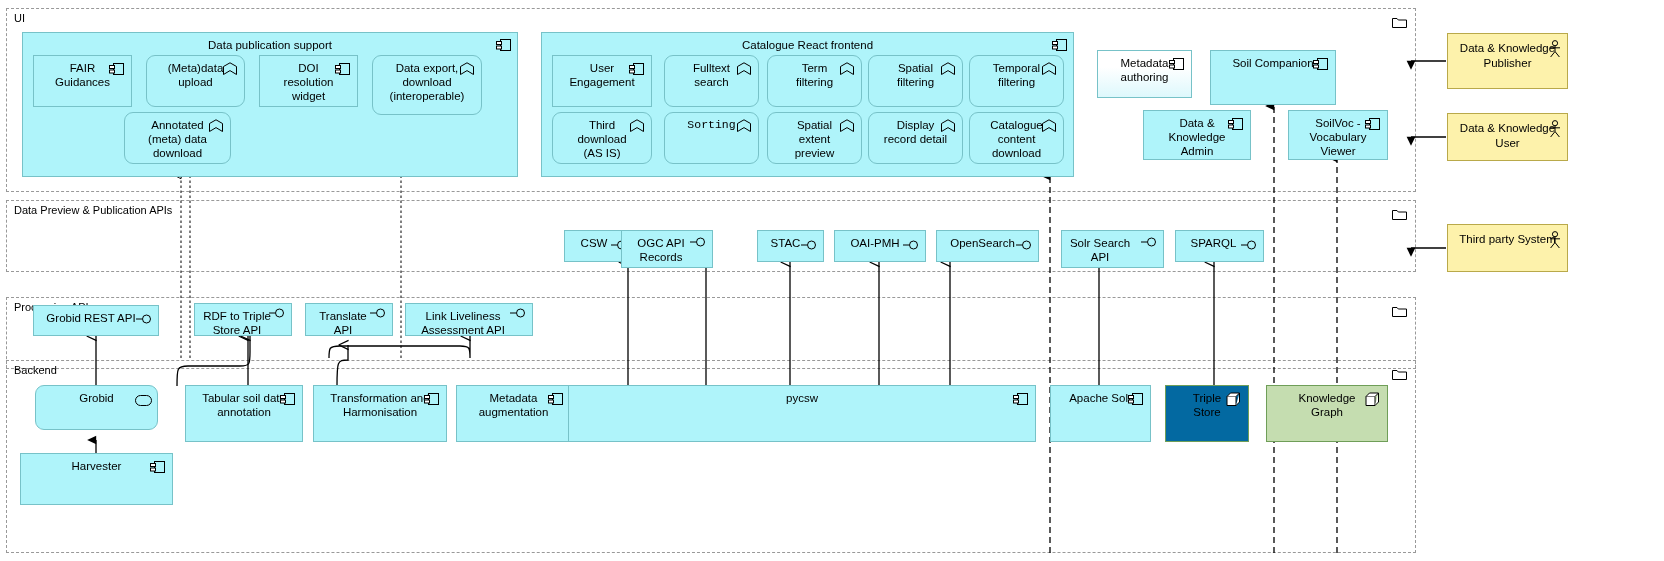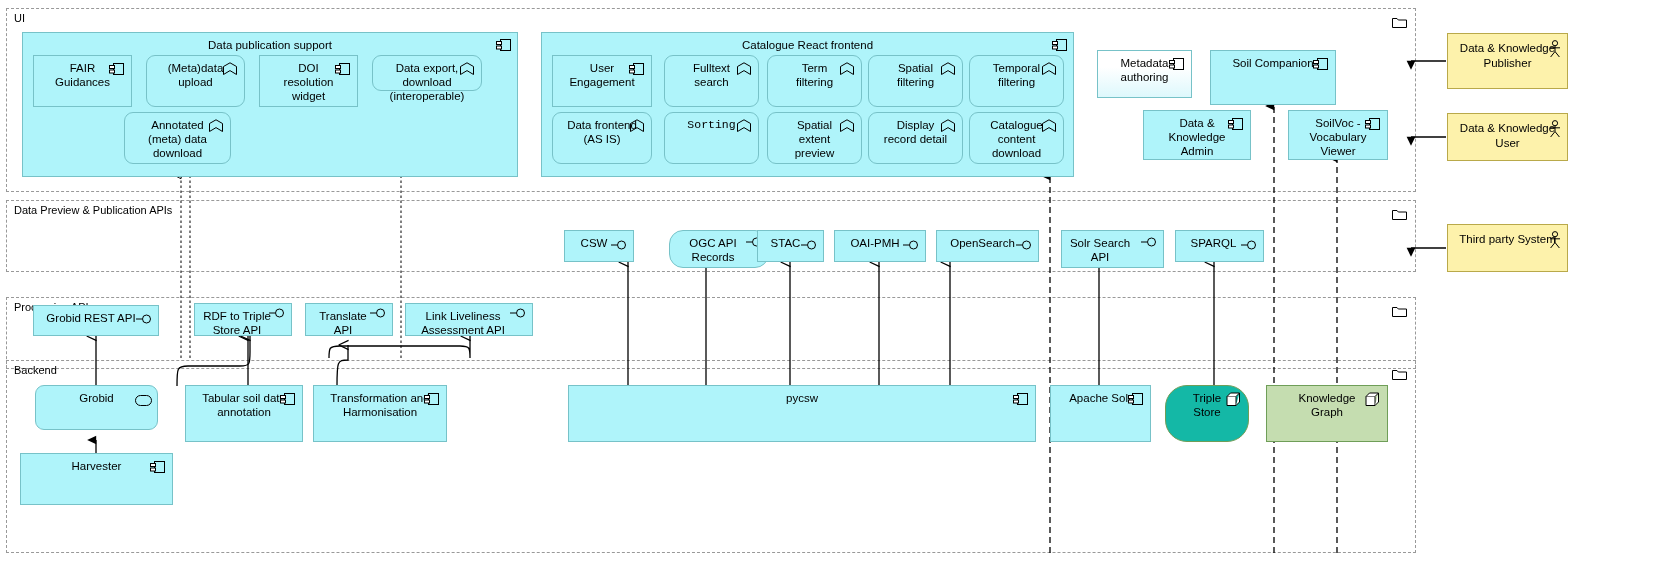--- a/index.html
+++ b/index.html
@@ -83,23 +83,22 @@
   }
   .node.lightfill {
     background: linear-gradient(to bottom, #ffffff 0%, #ffffff 35%, #ddf8fc 100%);
     border-color: #77c2c8;
   }
   .node.greenfill {
     background: #c5ddb0;
     border-color: #6f9e58;
   }
   .node.palegreenfill {
-    background: #14b8a6;
+    background: #0369a1;
     border-color: #6f9e58;
-    border-radius: 22px;
   }
   
   .ico {
     position: absolute;
     right: 6px;
     top: 6px;
     width: 16px;
     height: 14px;
   }
   .ico-wrap {
@@ -244,21 +243,21 @@
     <span class="lbl">DOI resolution widget</span>
     <span class="ico">
       <svg width="16" height="14" viewBox="0 0 16 14">
           <rect x="4.5" y="1.5" width="10" height="11" fill="none" stroke="#000"></rect>
           <rect x="0.5" y="3.5" width="5" height="3" fill="#fff" stroke="#000"></rect>
           <rect x="0.5" y="8" width="5" height="3" fill="#fff" stroke="#000"></rect>
         </svg>
     </span>
   </div>
 
-  <div class="node rounded" style="left:372px; top:55px; width:110px; height:36px;">
+  <div class="node rounded" style="left:372px; top:55px; width:110px; height:60px;">
     <span class="lbl">Data export, download (interoperable)</span>
     <span class="ico">
       <svg width="16" height="14" viewBox="0 0 16 14">
           <path d="M1.5 12.5 V4.5 L8 0.8 L14.5 4.5 V12.5 L8 8.6 Z" fill="none" stroke="#000"></path>
         </svg>
     </span>
   </div>
 
   <div class="node rounded" style="left:124px; top:112px; width:107px; height:52px;">
     <span class="lbl">Annotated (meta) data download</span>
@@ -306,21 +305,21 @@
   <div class="node rounded" style="left:969px; top:55px; width:95px; height:52px;">
     <span class="lbl">Temporal filtering</span>
     <span class="ico">
       <svg width="16" height="14" viewBox="0 0 16 14">
           <path d="M1.5 12.5 V4.5 L8 0.8 L14.5 4.5 V12.5 L8 8.6 Z" fill="none" stroke="#000"></path>
         </svg>
     </span>
   </div>
 
   <div class="node rounded" style="left:552px; top:112px; width:100px; height:52px;">
-    <span class="lbl">Data frontend (AS IS)</span>
+    <span class="lbl">Third download (AS IS)</span>
     <span class="ico">
       <svg width="16" height="14" viewBox="0 0 16 14">
           <path d="M1.5 12.5 V4.5 L8 0.8 L14.5 4.5 V12.5 L8 8.6 Z" fill="none" stroke="#000"></path>
         </svg>
     </span>
   </div>
   <div class="node rounded" style="left:664px; top:112px; width:95px; height:52px;font-family:Liberation Mono, monospace;">
     <span class="lbl">Sorting</span>
     <span class="ico">
       <svg width="16" height="14" viewBox="0 0 16 14">
@@ -399,21 +398,21 @@
 
   <div class="node" style="left:564px; top:230px; width:70px; height:32px;">
     <span class="lbl" style="padding:0 16px 0 6px;">CSW</span>
     <span class="ico" style="top:9px;">
       <svg width="18" height="10" viewBox="0 0 18 10">
           <line x1="0" y1="5" x2="6" y2="5" stroke="#000"></line>
           <circle cx="10.5" cy="5" r="4" fill="none" stroke="#000"></circle>
         </svg>
     </span>
   </div>
-  <div class="node" style="left:669px; top:230px; width:100px; height:38px;border-radius:14px;">
+  <div class="node" style="left:621px; top:230px; width:92px; height:38px;">
     <span class="lbl" style="padding:0 18px 0 6px;">OGC API Records</span>
     <span class="ico" style="top:6px;">
       <svg width="18" height="10" viewBox="0 0 18 10">
           <line x1="0" y1="5" x2="6" y2="5" stroke="#000"></line>
           <circle cx="10.5" cy="5" r="4" fill="none" stroke="#000"></circle>
         </svg>
     </span>
   </div>
   <div class="node" style="left:757px; top:230px; width:67px; height:32px;">
     <span class="lbl" style="padding:0 16px 0 6px;">STAC</span>
@@ -521,20 +520,30 @@
     <span class="ico">
       <svg width="16" height="14" viewBox="0 0 16 14">
           <rect x="4.5" y="1.5" width="10" height="11" fill="none" stroke="#000"></rect>
           <rect x="0.5" y="3.5" width="5" height="3" fill="#fff" stroke="#000"></rect>
           <rect x="0.5" y="8" width="5" height="3" fill="#fff" stroke="#000"></rect>
         </svg>
     </span>
   </div>
   <div class="node" style="left:313px; top:385px; width:134px; height:57px;">
     <span class="lbl">Transformation and Harmonisation</span>
+    <span class="ico">
+      <svg width="16" height="14" viewBox="0 0 16 14">
+          <rect x="4.5" y="1.5" width="10" height="11" fill="none" stroke="#000"></rect>
+          <rect x="0.5" y="3.5" width="5" height="3" fill="#fff" stroke="#000"></rect>
+          <rect x="0.5" y="8" width="5" height="3" fill="#fff" stroke="#000"></rect>
+        </svg>
+    </span>
+  </div>
+  <div class="node" style="left:456px; top:385px; width:115px; height:57px;">
+    <span class="lbl">Metadata augmentation</span>
     <span class="ico">
       <svg width="16" height="14" viewBox="0 0 16 14">
           <rect x="4.5" y="1.5" width="10" height="11" fill="none" stroke="#000"></rect>
           <rect x="0.5" y="3.5" width="5" height="3" fill="#fff" stroke="#000"></rect>
           <rect x="0.5" y="8" width="5" height="3" fill="#fff" stroke="#000"></rect>
         </svg>
     </span>
   </div>
   <div class="node" style="left:568px; top:385px; width:468px; height:57px;">
     <span class="lbl">pycsw</span>

